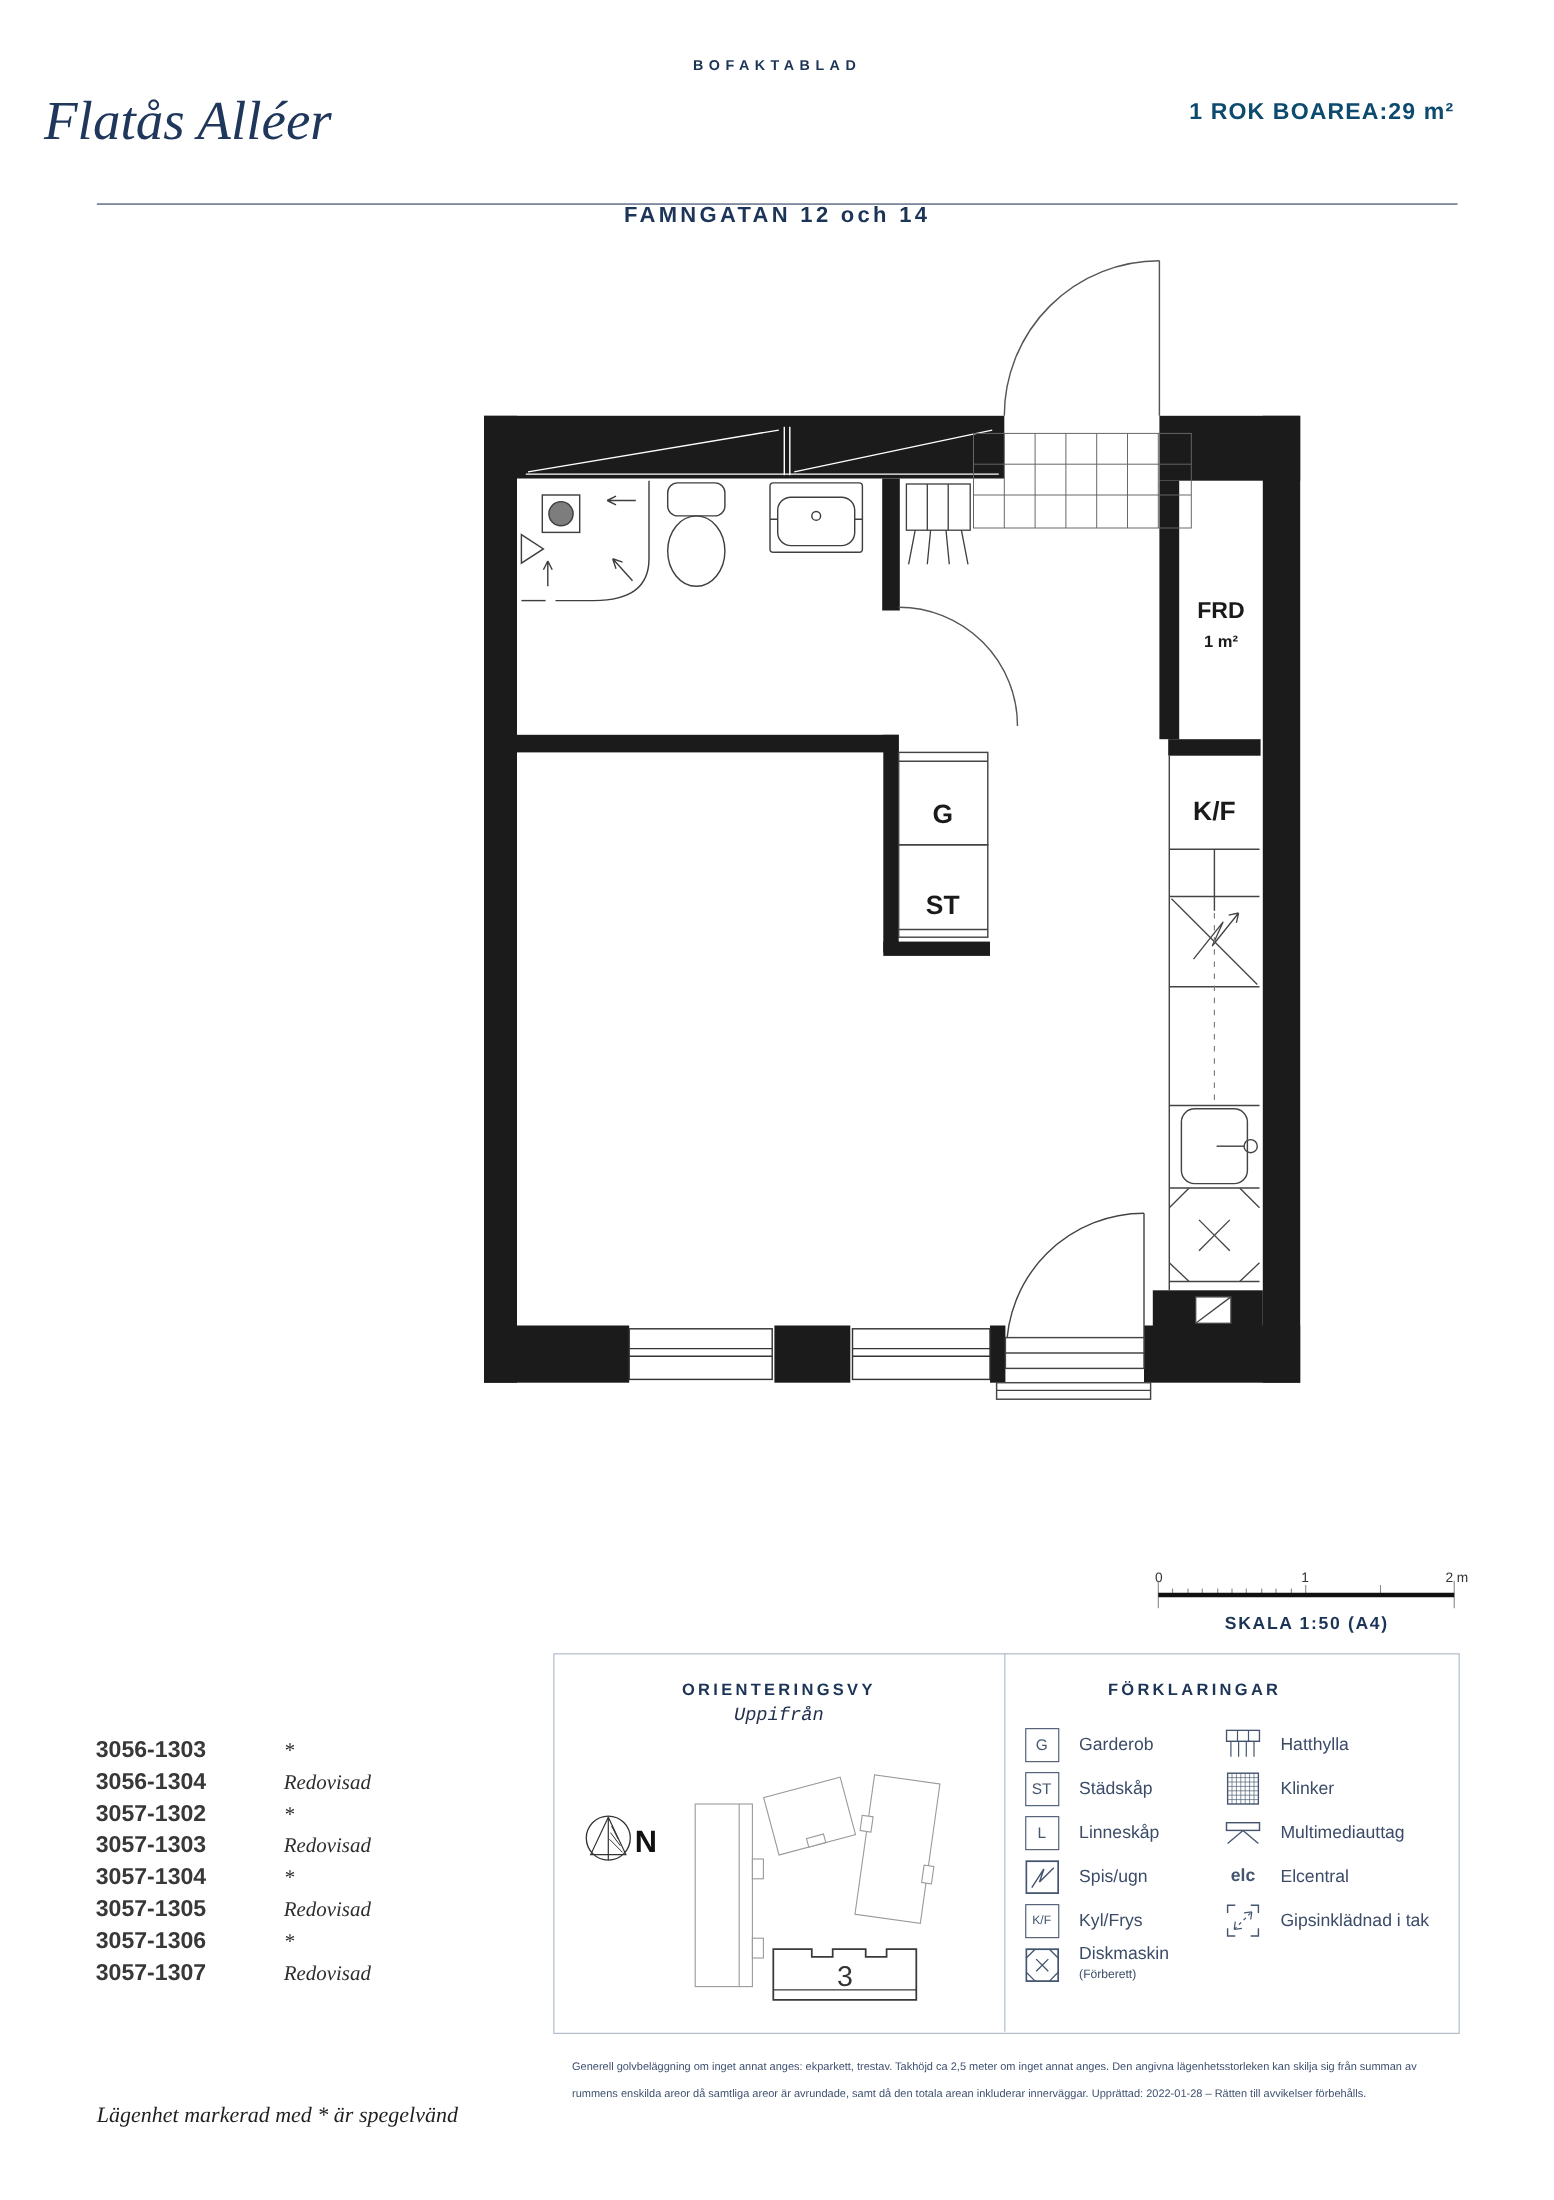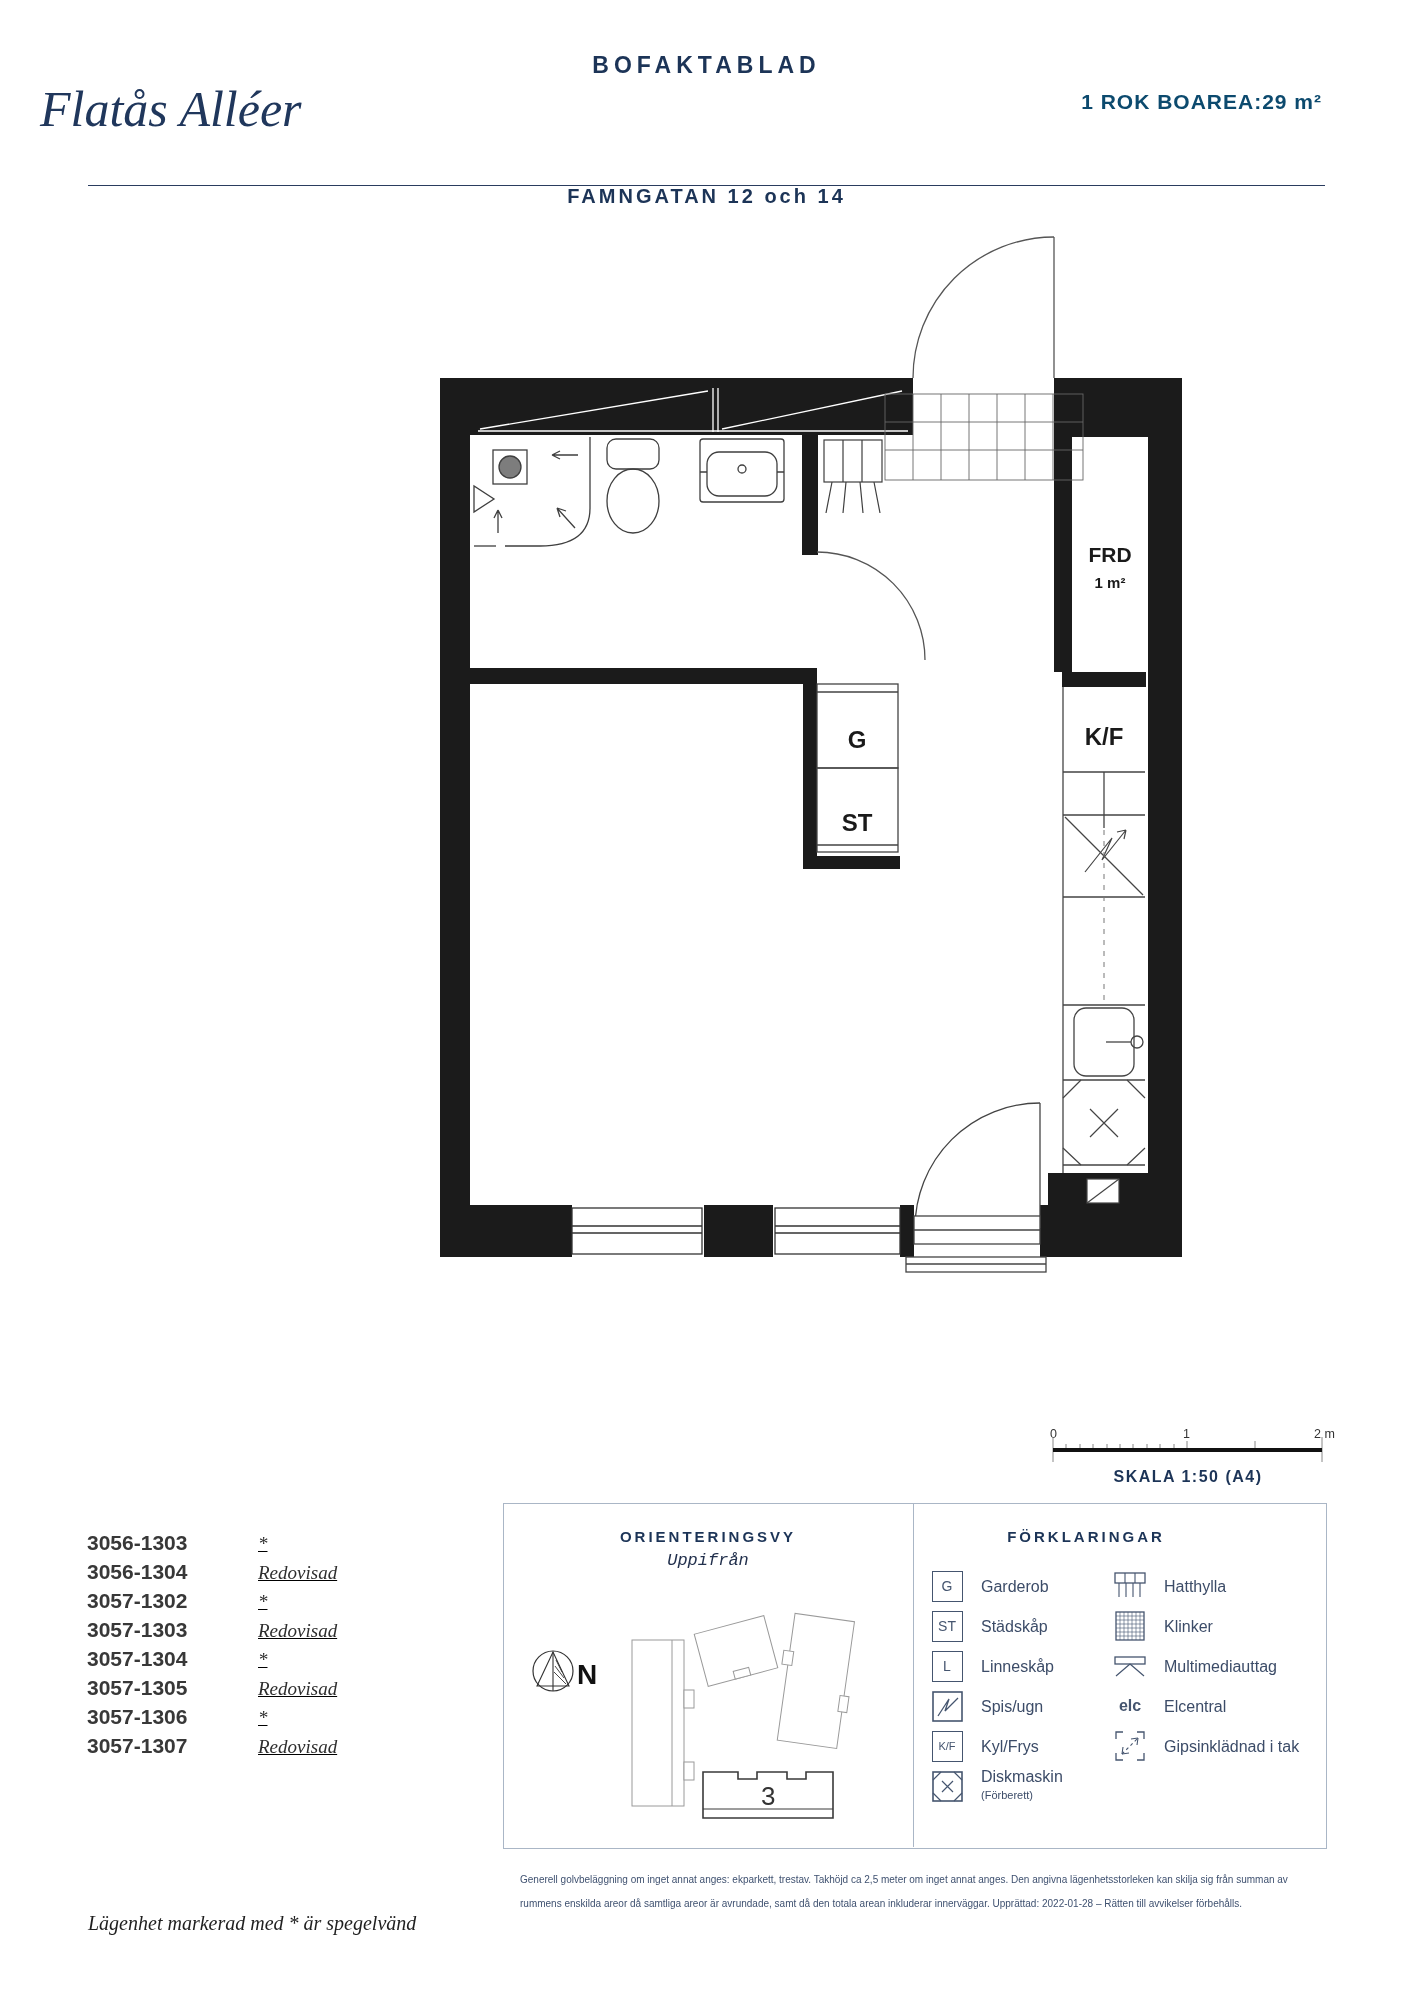--- a/index.html
+++ b/index.html
@@ -1,32 +1,32 @@
 <!DOCTYPE html>
 <html><head>
 <meta charset="utf-8">
 <style>
   html,body{margin:0;padding:0;background:#ffffff;}
   body{width:1413px;height:2000px;position:relative;font-family:"Liberation Sans",sans-serif;overflow:hidden;}
   .abs{position:absolute;}
   
-  .doc-type{left:0;top:52px;width:1413px;text-align:center;font-size:23px;font-weight:bold;letter-spacing:5px;color:#1c3457;}
+  .doc-type{left:0;top:52px;width:1413px;text-align:center;font-size:13px;font-weight:bold;letter-spacing:5px;color:#1c3457;}
   .project{left:0;top:80px;width:1413px;text-align:left;font-family:Liberation Serif, serif;font-style:italic;font-size:50px;color:#20375c;padding-left:40px;}
   .street{left:0;top:152px;width:1413px;text-align:center;font-size:20px;font-weight:bold;letter-spacing:3px;color:#1c3457;margin-top:33px;}
   .apt-info{left:1022px;top:90px;width:300px;text-align:right;font-size:21px;font-weight:bold;letter-spacing:1px;color:#0c4a6e;}
   .header-rule{left:88px;top:185px;width:1237px;height:0;border-top:1.6px solid #2a3c5e;}
   
   #plan-svg{left:430px;top:200px;}
   .plan-label{font-family:"Liberation Sans",sans-serif;font-weight:bold;fill:#1a1a1a;}
   
   #scale-svg{left:1035px;top:1420px;}
   .scale-label{left:1053px;top:1468px;width:270px;text-align:center;font-size:16px;font-weight:bold;letter-spacing:1.5px;color:#1c3457;}
   .scale-num{font-family:"Liberation Sans",sans-serif;font-size:12.5px;fill:#333;}
   
-  .apt-list{left:87px;top:1528px;text-decoration:underline;}
+  .apt-list{left:87px;top:1576px;}
   .apt-row{height:29px;line-height:29px;white-space:nowrap;}
   .apt-num{display:inline-block;width:171px;font-size:21px;font-weight:600;color:#383838;}
   .apt-status{font-family:"Liberation Serif",serif;font-style:italic;font-size:19px;color:#2e2e2e;}
   
   .panel-box{left:503px;top:1503px;width:822px;height:344px;border:1px solid #aab6c6;}
   .panel-divider{left:913px;top:1503px;width:0;height:344px;border-left:1px solid #aab6c6;}
   .orient-title{left:503px;top:1528px;width:410px;text-align:center;font-size:15px;font-weight:bold;letter-spacing:3px;color:#1c3457;}
   .orient-sub{left:503px;top:1551px;width:410px;text-align:center;font-family:Liberation Mono, monospace;font-style:italic;font-size:17px;color:#22304d;}
   .legend-title{left:880px;top:1528px;width:412px;text-align:center;font-size:15px;font-weight:bold;letter-spacing:3px;color:#1c3457;}
   #orient-svg{left:505px;top:1595px;}

